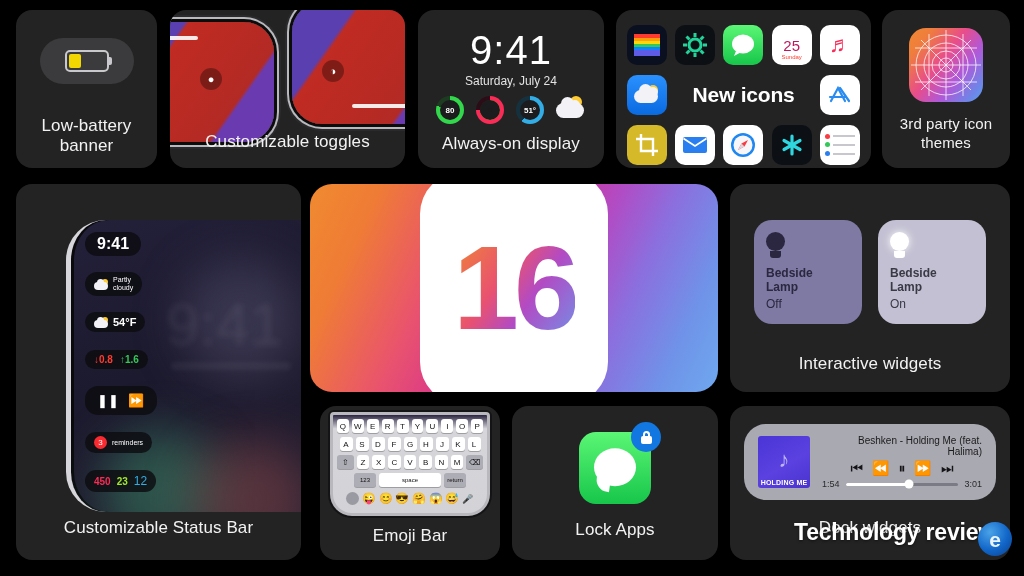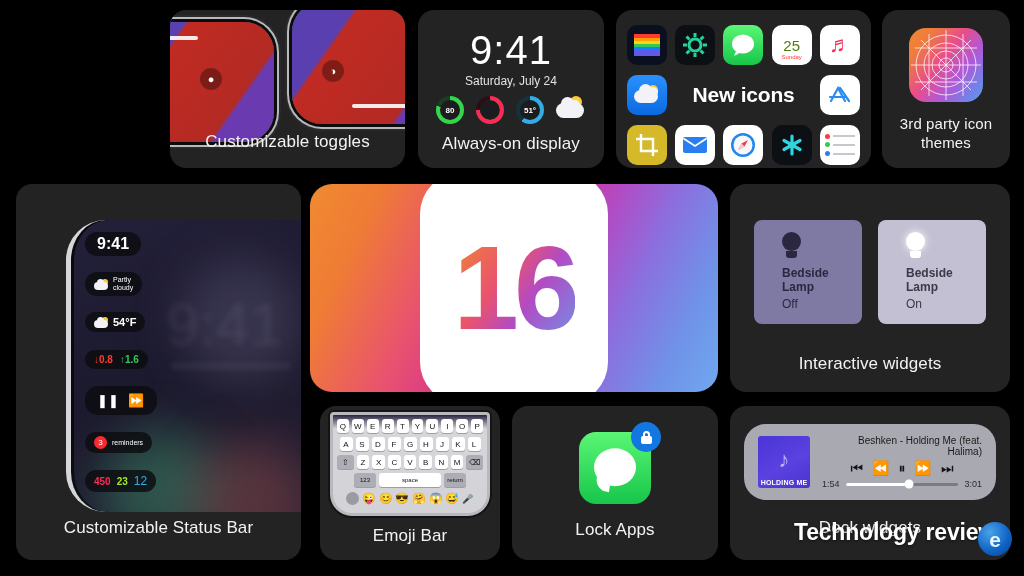--- a/index.html
+++ b/index.html
@@ -197,22 +197,22 @@
   .ios-num {
     font-size: 118px; font-weight: 600; letter-spacing: -5px;
     background: linear-gradient(125deg,#f08a30 0%,#e9526f 40%,#b24bc4 62%,#6f93e8 100%);
     -webkit-background-clip: text; background-clip: text; color: transparent;
     line-height: 1;
   }
 
   
   #t-widgets { left: 730px; top: 184px; width: 280px; height: 208px; }
   .lamp-card {
-    position: absolute; top: 36px; width: 108px; height: 104px; border-radius: 8px;
-    padding: 12px 28px;
+    position: absolute; top: 36px; width: 108px; height: 104px; border-radius: 18px;
+    padding: 12px 12px;
   }
   .lamp-off { left: 24px; background: #7e7aa3; }
   .lamp-on  { left: 148px; background: #c2c0d2; }
   .bulb { width: 19px; height: 26px; position: relative; margin-bottom: 8px; }
   .bulb-glass { width: 19px; height: 19px; border-radius: 50%; }
   .bulb-base { width: 11px; height: 7px; margin: 0 auto; border-radius: 0 0 3px 3px; }
   .lamp-title { font-size: 12px; font-weight: 700; line-height: 14px; }
   .lamp-state { font-size: 12px; font-weight: 400; margin-top: 3px; }
 
   
@@ -322,20 +322,32 @@
     display: flex; align-items: center; justify-content: center;
     margin-left: -22px; margin-top: 14px;
   }
   .wm-logo span { color: #eaf4ff; font-size: 21px; font-weight: 700; line-height:1; }
 </style>
 </head>
 <body>
 
 <div class="board">
 
+  <div class="tile" id="t-battery">
+    <div class="batt-pill">
+      <div class="batt-body">
+        <div class="batt-fill"></div>
+        <div class="batt-cap"></div>
+      </div>
+    </div>
+    <div class="tile-label" style="top:106px">
+      <div>Low-battery</div>
+      <div>banner</div>
+    </div>
+  </div>
 
   <div class="tile" id="t-toggles">
     <div class="phone-corner" id="pc-left">
       <div class="wifi-bar" style="left:18px;top:14px;width:56px;"></div>
       <div class="toggle-dot" style="left:76px;top:46px">●</div>
     </div>
     <div class="phone-corner" id="pc-right">
       <div class="toggle-dot" style="left:30px;top:58px">◑</div>
       <div class="wifi-bar" style="left:60px;bottom:16px;width:78px;"></div>
     </div>
@@ -386,21 +398,21 @@
             </g>
           </svg>
       </div>
       <div class="app" style="background:linear-gradient(180deg,#5bf675,#17c64a)">
         <svg width="28" height="26" viewBox="0 0 28 26">
             <ellipse cx="14" cy="12" rx="11" ry="9.5" fill="#fff"></ellipse>
             <path d="M7 19 L5 24 L11.5 20.5 Z" fill="#fff"></path>
           </svg>
       </div>
       <div class="app" style="background:#ffffff;flex-direction:column">
-        <span style="font-size:15px;color:#4d7c0f;line-height:14px;margin-top:9px">25</span>
+        <span style="font-size:15px;color:#be185d;line-height:14px;margin-top:9px">25</span>
         <span style="font-size:6px;color:#ff3b30;line-height:8px">Sunday</span>
       </div>
       <div class="app" style="background:#ffffff">
         <span style="font-size:22px;color:#fa2b56;line-height:1">♬</span>
       </div>
 
       <div class="app" style="background:linear-gradient(180deg,#2a90ff,#0a6ae0)">
         <div class="wx-icon" style="width:26px;height:20px">
             <div class="wx-sun" style="width:10px;height:10px;right:2px"></div>
             <div class="wx-cloud" style="width:24px;height:13px"></div>

